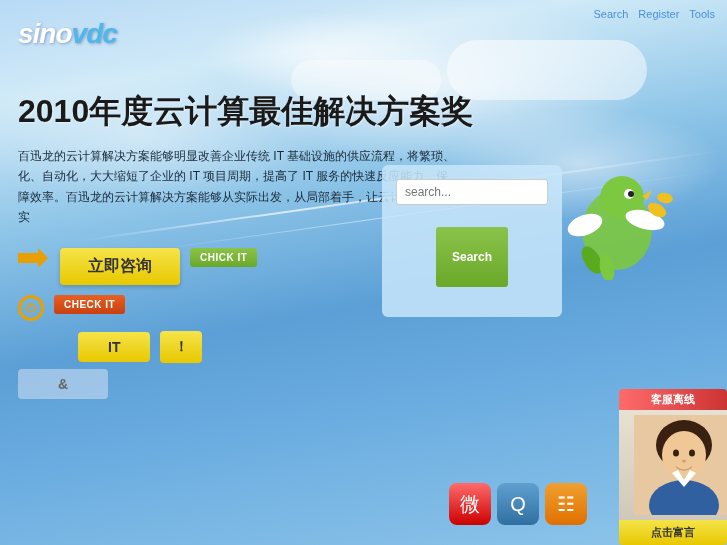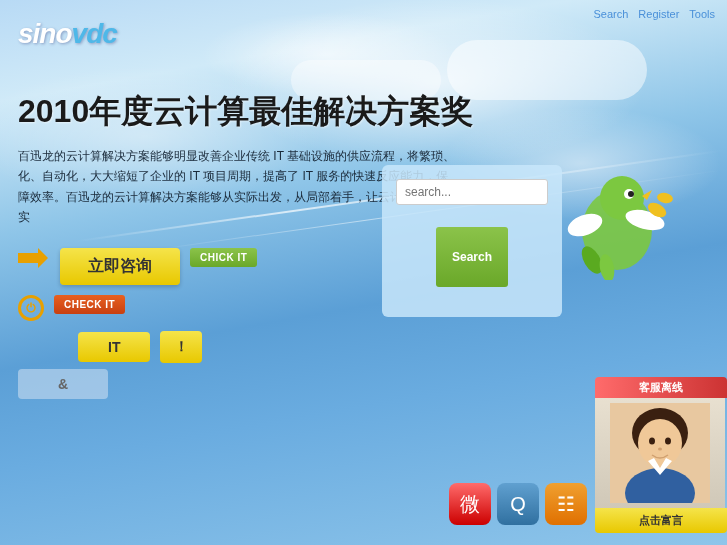--- a/index.html
+++ b/index.html
@@ -296,24 +296,24 @@
     }
 
     .social-icon.rss {
       background: linear-gradient(to bottom, #f0a030, #e07000);
       color: white;
     }
 
     
     .cs-panel {
       position: absolute;
-      bottom: 12px;
+      bottom: 0;
       right: 0;
       z-index: 10;
-      width: 132px;
+      width: 108px;
     }
 
     .cs-label {
       background: linear-gradient(to right, #ff6b6b, #cc3333);
       color: #fff;
       font-size: 11px;
       font-weight: bold;
       padding: 3px 8px;
       text-align: center;
       border-radius: 4px 4px 0 0;

